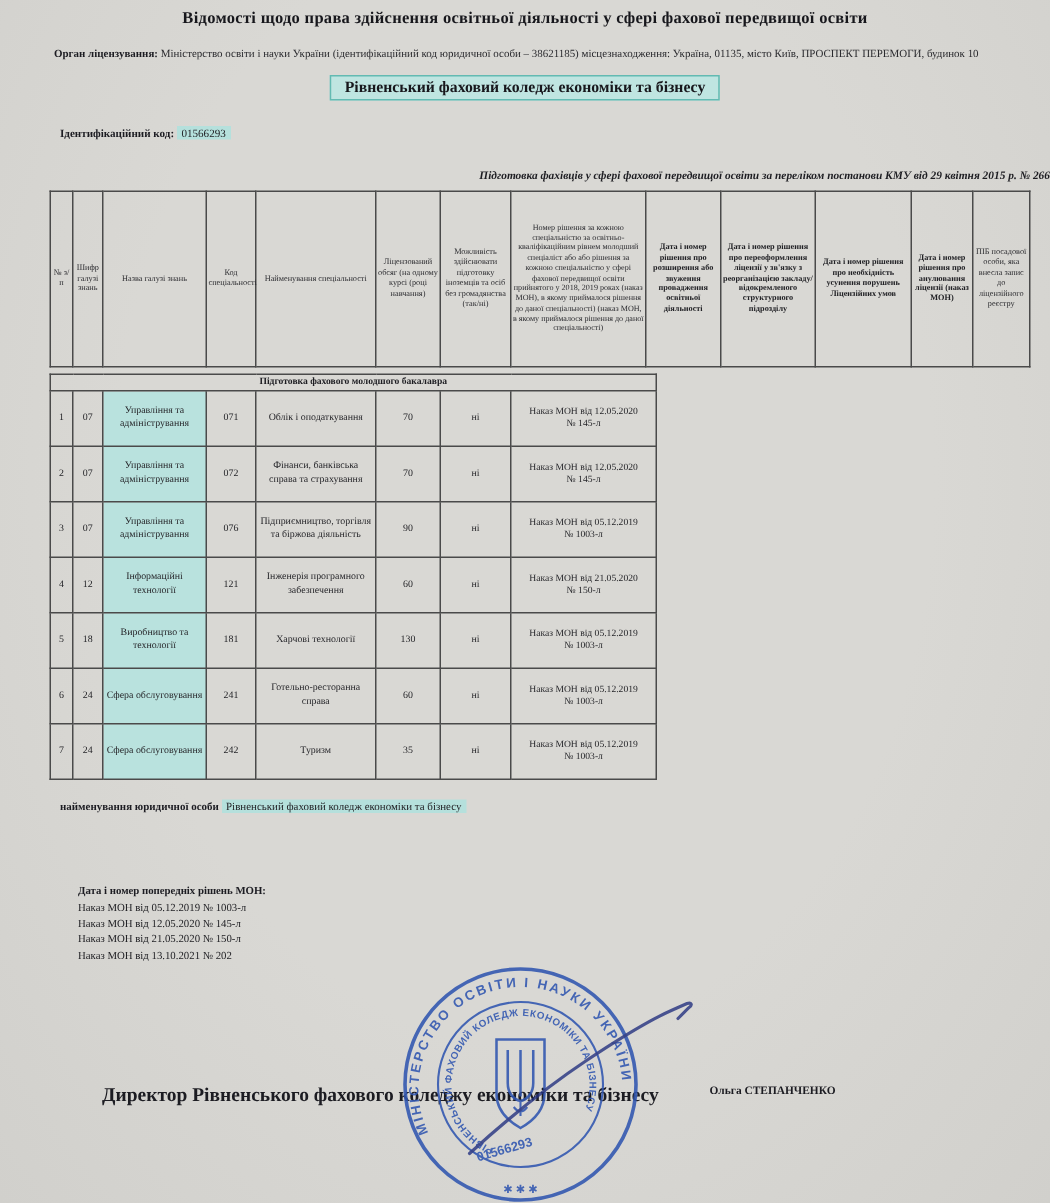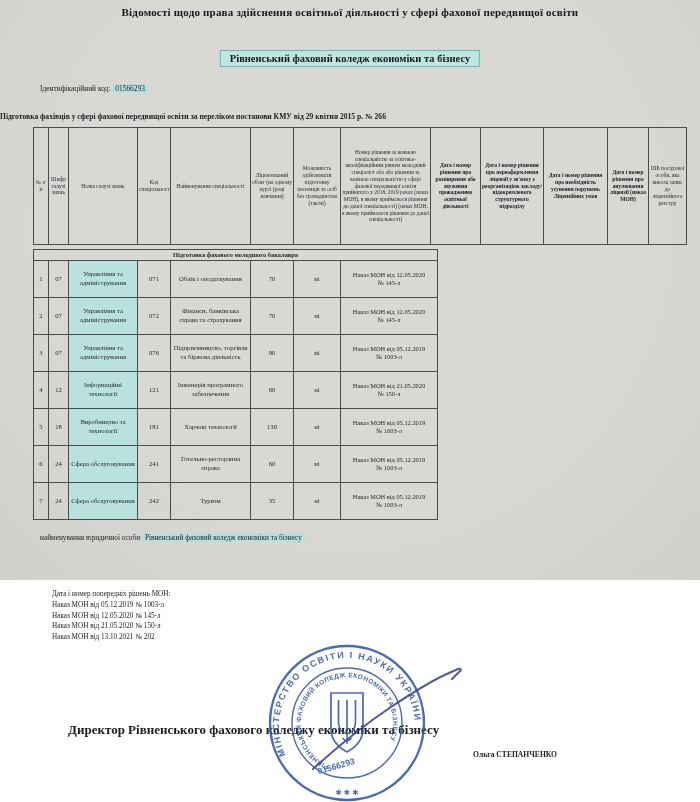--- a/index.html
+++ b/index.html
@@ -1,62 +1,66 @@
 <!DOCTYPE html>
 <html><head>
 <meta charset="utf-8">
 <style>
   html,body{margin:0;padding:0;}
   body{width:700px;height:802px;overflow:hidden;font-family:"Liberation Serif","DejaVu Serif",serif;}
-  .page{position:relative;width:700px;height:580px;
+  .page{position:relative;width:700px;height:802px;
         background:radial-gradient(ellipse at 50% 40%, #d9d8d4 55%, #d1d0cc 100%);
         color:#232327;}
   .title{position:absolute;top:6px;left:0;width:100%;text-align:center;
          font-size:11px;font-weight:bold;color:#17171c;letter-spacing:.2px;}
   .orgline{position:absolute;top:31px;left:36px;width:630px;font-size:7.3px;color:#2a2a2e;}
   .orgline b{color:#1c1c22;}
   .inst{position:absolute;top:50px;left:50%;transform:translateX(-50%);
         font-size:10.5px;font-weight:bold;color:#17171c;
         background:#bfe5e1;border:1px solid #63bab2;padding:2px 9px;white-space:nowrap;}
   .idline{position:absolute;top:84px;left:40px;font-size:7.4px;}
   .locline{position:absolute;top:95px;left:40px;font-size:7.4px;}
-  .lbl{font-weight:normal;color:#1c1c22;}
+  .lbl{font-weight:bold;color:#1c1c22;}
   .hl{background:#b5e0dc;padding:0 3px;}
-  .caption{position:absolute;top:112px;left:0;width:100%;text-align:left;
-           font-size:7.6px;font-weight:bold;color:#1d1d22;}
+  .caption{position:absolute;top:112px;left:0;width:100%;text-align:right;
+           font-size:7.6px;font-style:italic;font-weight:bold;color:#1d1d22;}
   table{border-collapse:collapse;table-layout:fixed;}
   .hdr-table{position:absolute;top:127px;left:33px;width:653px;height:118px;
              border:1.5px solid #4a4a4a;}
   .hdr-table th{border:1px solid #4a4a4a;font-size:5.5px;font-weight:normal;
                 text-align:center;vertical-align:middle;padding:1px 1px;line-height:1.25;
                 color:#2c2c30;}
   .hdr-table th.bold{font-weight:bold;color:#222226;}
   .hdr-table th.longhead{font-size:5.4px;}
   .body-table{position:absolute;top:249px;left:33px;width:404px;border:1.5px solid #4a4a4a;}
   .body-table td{border:1px solid #4a4a4a;font-size:6.6px;text-align:center;
                  vertical-align:middle;padding:1px 2px;line-height:1.3;color:#26262a;}
   .body-table tr.datarow{height:37px;}
   .section-row td{font-size:6.4px;font-weight:bold;height:10px;padding:0;color:#1d1d22;}
   td.hl-cell{background:#b9e2de;}
   td.order-cell{white-space:pre-line;font-size:6.4px;}
   .footer1{position:absolute;top:533px;left:40px;font-size:7.3px;line-height:1.45;}
   .footer1 .row{margin-bottom:1px;}
   .footer2{position:absolute;top:589px;left:40px;font-size:7.2px;line-height:1.5;margin-left:12px;}
   .sign-row{position:absolute;top:722px;left:0;width:100%;}
   .sign-left{position:absolute;left:68px;top:0;font-size:13px;font-weight:bold;color:#1c1c22;}
-  .sign-right{position:absolute;left:473px;top:0;font-size:7.6px;font-weight:bold;color:#1c1c22;margin-top:28px;}
+  .sign-right{position:absolute;left:473px;top:0;font-size:7.6px;font-weight:bold;color:#1c1c22;}
   .stamp{position:absolute;left:240px;top:645px;width:240px;height:157px;overflow:visible;z-index:5;}
 </style>
 </head>
 <body>
 
 <div class="page">
 
   <div class="title">Відомості щодо права здійснення освітньої діяльності  у сфері фахової передвищої освіти</div>
 
+  <div class="orgline">
+    <b>Орган ліцензування:</b>
+    <span>Міністерство освіти і науки України (ідентифікаційний код юридичної особи – 38621185) місцезнаходження: Україна, 01135, місто Київ, ПРОСПЕКТ ПЕРЕМОГИ, будинок 10</span>
+  </div>
 
   <div class="inst">Рівненський фаховий коледж економіки та бізнесу</div>
 
   <div class="idline">
     <span class="lbl">Ідентифікаційний код:</span>
     <span class="hl">01566293</span>
   </div>
 
 
   <div class="caption">Підготовка фахівців у сфері фахової передвищої освіти за переліком постанови КМУ від 29 квітня 2015 р. № 266</div>

